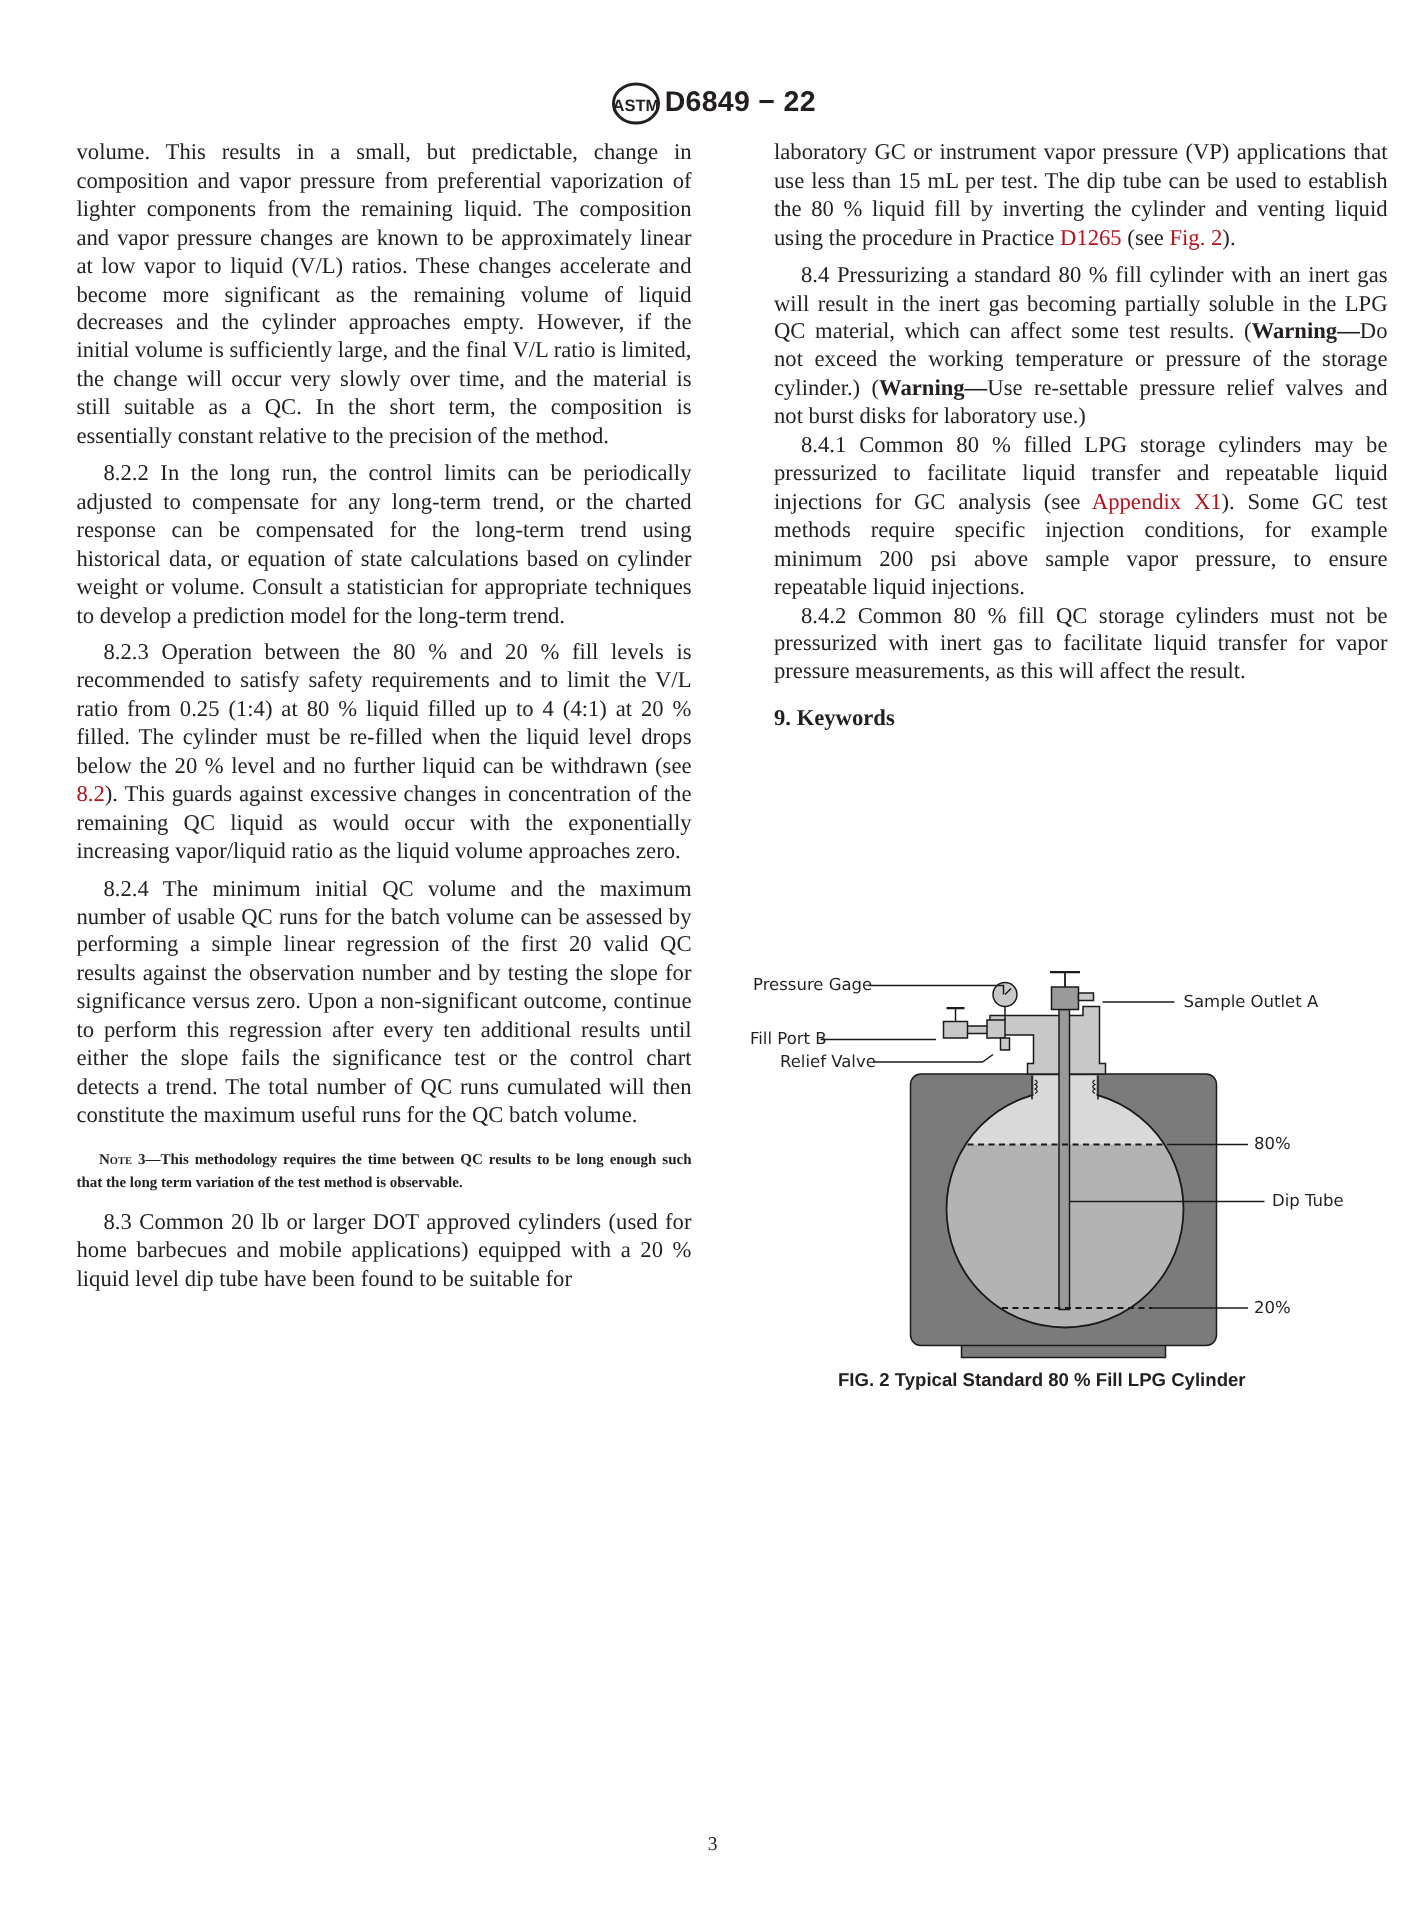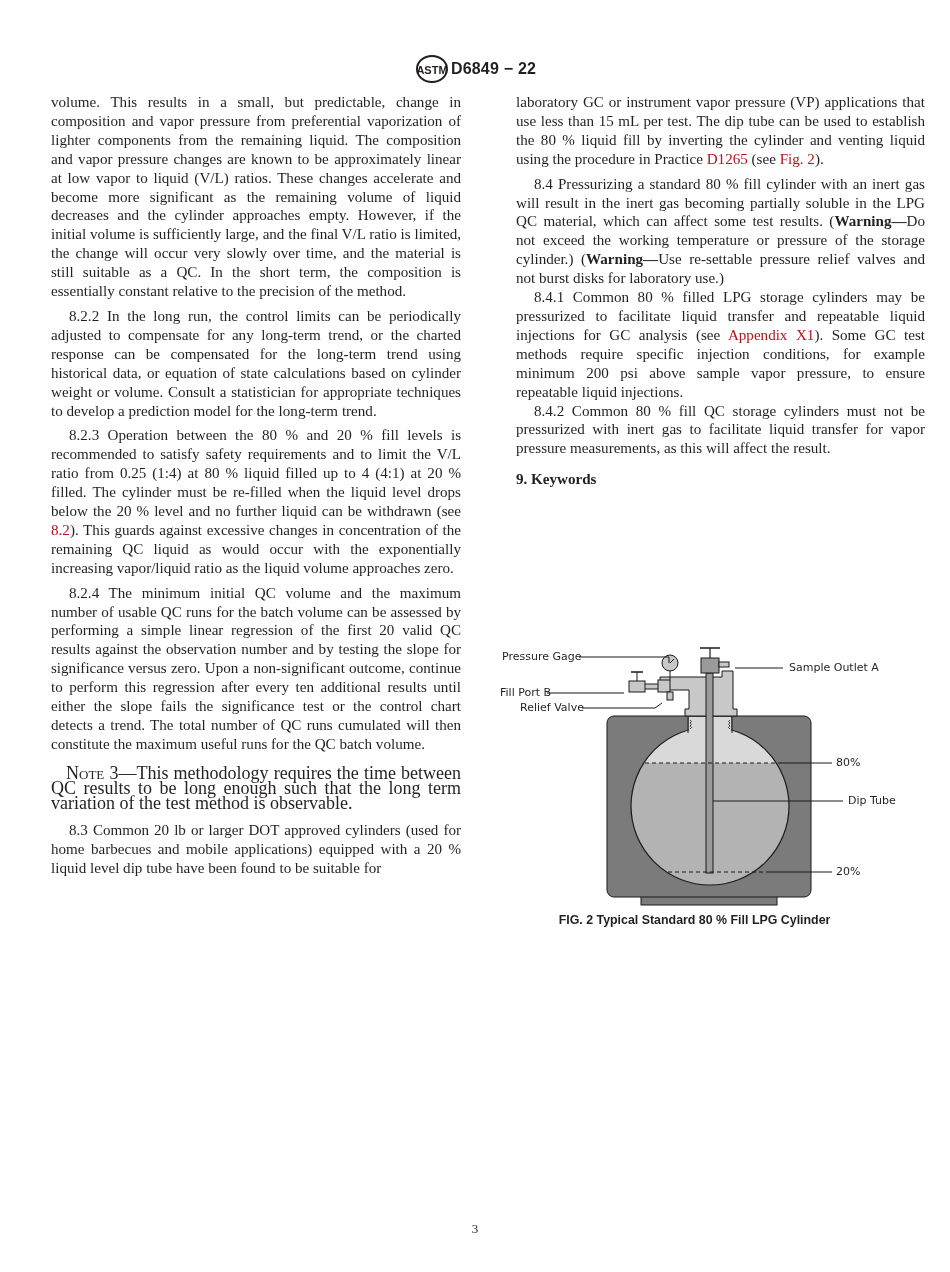--- a/index.html
+++ b/index.html
@@ -1,29 +1,29 @@
 <!DOCTYPE html>
 <html><head>
 <meta charset="utf-8">
 <style>
   html, body { margin: 0; padding: 0; background: #ffffff; }
   body { width: 950px; height: 1272px; position: relative; overflow: hidden; color: #231f20; }
 
   .header { position: absolute; top: 54px; left: 0; width: 950px; height: 30px; display: flex; justify-content: center; align-items: center; gap: 1px; }
   .logo { width: 36px; height: 30px; }
-  .doc-id { font-family: "Liberation Sans", sans-serif; font-weight: bold; font-size: 16px; color: #231f20; letter-spacing: 0.2px; }
+  .doc-id { font-family: "Liberation Sans", sans-serif; font-weight: bold; font-size: 19px; color: #231f20; letter-spacing: 0.2px; }
 
   .col { position: absolute; top: 93px; font-family: "Liberation Serif", "DejaVu Serif", serif; font-size: 15.1px; line-height: 18.9px; text-align: justify; color: #231f20; }
   .col-left { left: 51px; width: 410px; }
   .col-right { left: 516px; width: 409px; }
   .col p { margin: 0; }
   .indent { text-indent: 18px; }
   .gap { margin-top: 6px !important; }
   .link { color: #b5121b; }
-  .note { font-size: 18px; line-height: 15.2px; margin-top: 12px !important; margin-bottom: 10px !important; text-indent: 15px; }
+  .note { font-size: 10px; line-height: 15.2px; margin-top: 12px !important; margin-bottom: 10px !important; text-indent: 15px; font-weight: bold; }
   .smallcaps { font-variant: small-caps; }
   .section-head { font-weight: bold; margin-top: 12px !important; margin-bottom: 7px !important; }
 
   .figure { position: absolute; left: 490px; top: 645px; width: 420px; height: 290px; }
   .fig-svg { position: absolute; left: 0; top: 0; }
   .fig-label { position: absolute; font-family: "DejaVu Sans", "Liberation Sans", sans-serif; font-size: 11px; color: #231f20; white-space: nowrap; }
   .fig-caption { position: absolute; left: 0; width: 409px; top: 268px; text-align: center; font-family: "Liberation Sans", sans-serif; font-weight: bold; font-size: 12.4px; color: #231f20; }
 
   .page-number { position: absolute; top: 1221px; left: 0; width: 950px; text-align: center; font-family: "Liberation Serif", serif; font-size: 13px; color: #231f20; }
 </style>

